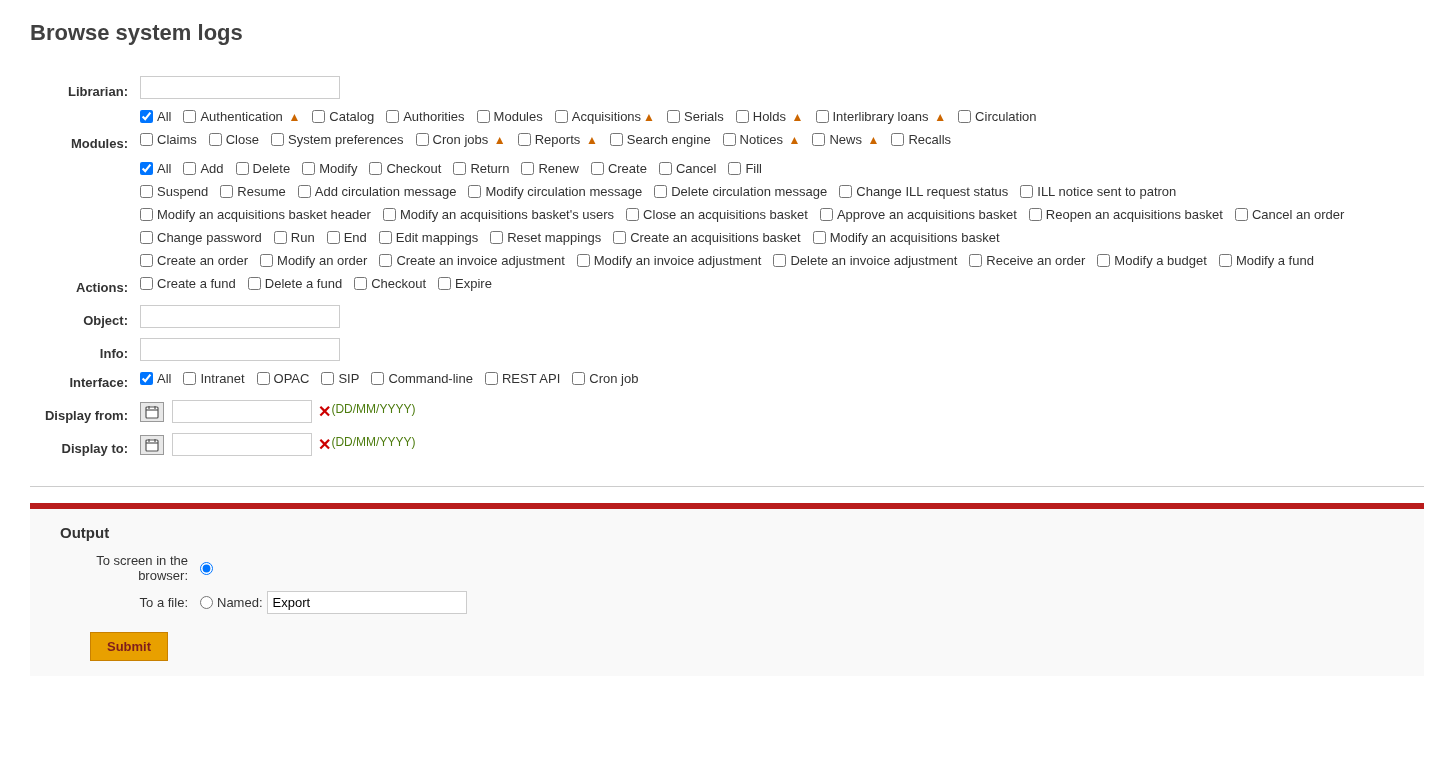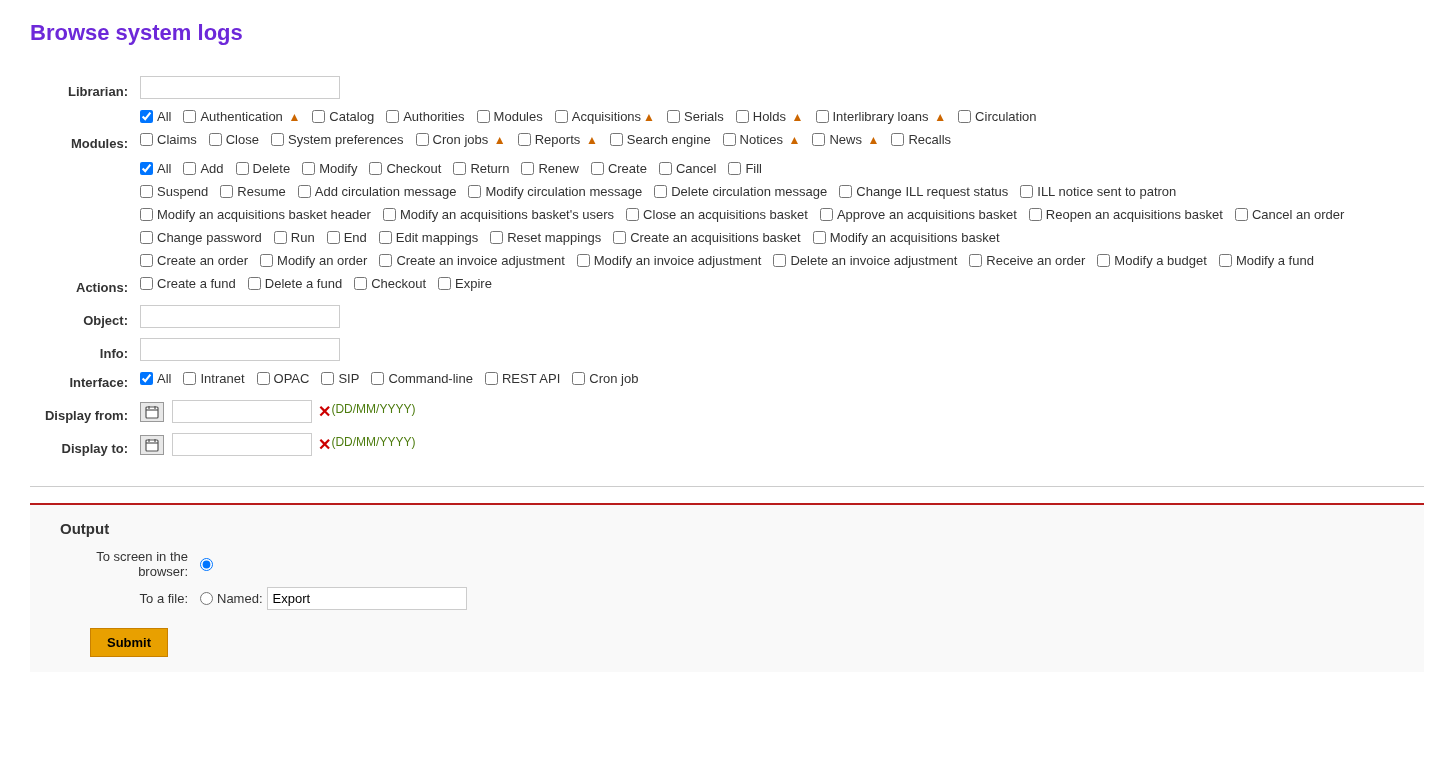--- a/index.html
+++ b/index.html
@@ -11,21 +11,21 @@
     }
     .page-wrapper {
       background: #fff;
       padding: 20px 30px;
       min-height: 100vh;
     }
     h1 {
       font-size: 22px;
       font-weight: bold;
       margin-bottom: 20px;
-      color: #6d28d9;
+      color: #404040;
     }
     .form-section {
       background: #fff;
       padding: 10px 0;
     }
     .form-row {
       display: flex;
       margin-bottom: 10px;
       align-items: flex-end;
     }
@@ -95,21 +95,21 @@
     .clear-btn {
       color: #cc0000;
       font-size: 16px;
       cursor: pointer;
       border: none;
       background: none;
       font-weight: bold;
     }
     .output-section {
       background: #f9f9f9;
-      border-top: 2px solid #b91c1c;
+      border-top: 6px solid #b91c1c;
       padding: 15px 30px;
       margin-top: 16px;
     }
     .output-title {
       font-size: 15px;
       font-weight: bold;
       margin-bottom: 12px;
     }
     .output-row {
       display: flex;
@@ -127,21 +127,21 @@
       align-items: center;
     }
     .output-content input[type="text"] {
       border: 1px solid #ccc;
       padding: 3px 5px;
       font-size: 13px;
       width: 200px;
     }
     .submit-btn {
       background: #e8a000;
-      color: #000000;
+      color: #7f1d1d;
       border: 1px solid #c88000;
       padding: 6px 16px;
       font-size: 13px;
       font-weight: bold;
       cursor: pointer;
       margin-top: 10px;
       margin-left: 30px;
     }
   </style>
 </head>

